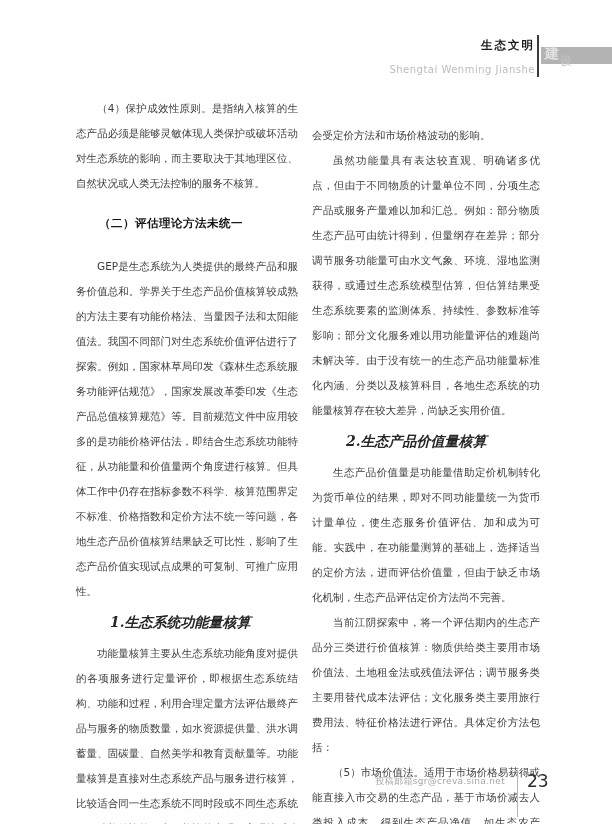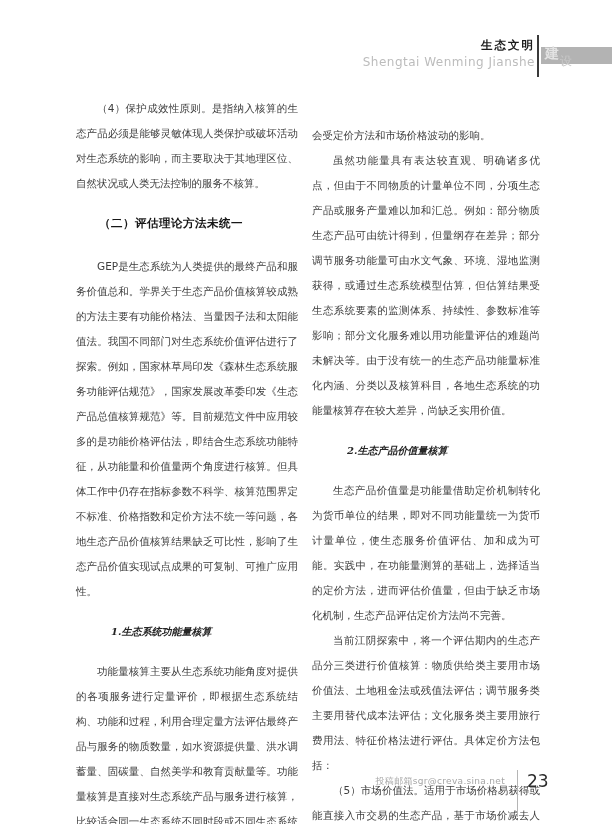--- a/index.html
+++ b/index.html
@@ -14,21 +14,21 @@
   
   .header-text{
     position:absolute; top:39px; right:77px;
     text-align:right; line-height:1.1;
   }
   .journal-title{
     font-size:11.5px; font-weight:bold; color:#1c1c1c;
     letter-spacing:2px;
   }
   .journal-pinyin{
-    font-size:12px; color:#bcbcbc; letter-spacing:0.5px; margin-top:4px;
+    font-size:10px; color:#bcbcbc; letter-spacing:0.5px; margin-top:12px;
   }
   .header-vline{
     position:absolute; left:537px; top:35px;
     width:1.5px; height:42px; background:#3a3a3a;
   }
   .header-band{
     position:absolute; left:541px; top:47px; right:0; height:17px;
     background:#b3b3b3;
   }
   .band-char-1{
@@ -50,23 +50,23 @@
   .col-right{ left:312px; width:228px; }
 
   .para{ margin:0; text-indent:2em; }
   .para.no-indent{ text-indent:0;margin-top:27px; }
   .heading{
     margin:15px 0 18px; text-indent:2em;
     font-size:11.5px; font-weight:bold; color:#161616;
     letter-spacing:0.5px;
   }
   .subheading{
-    margin:15px; text-indent:2em;
+    margin:6px; text-indent:2em;
     font-family:"DejaVu Serif","Liberation Serif",serif;
-    font-size:10px; font-weight:bold; font-style:italic; color:#262626;
+    font-size:14px; font-weight:bold; font-style:italic; color:#262626;
   }
 
   
   .footer-email{
     position:absolute; top:775px; right:107px;
     font-size:9px; color:#a6a6a6; letter-spacing:0.3px;text-align:right;
   }
   .footer-vline{
     position:absolute; left:517px; top:770px;
     width:1px; height:47px; background:#b5b5b5;

